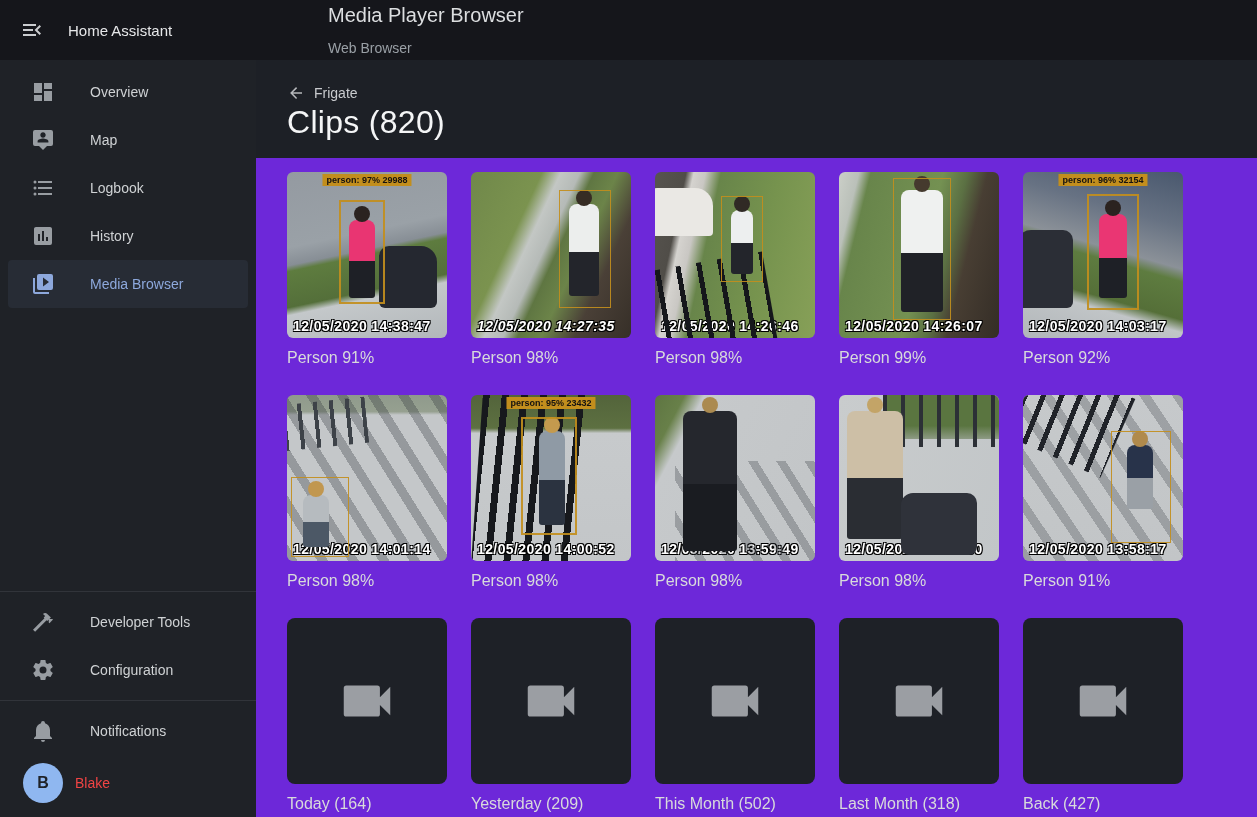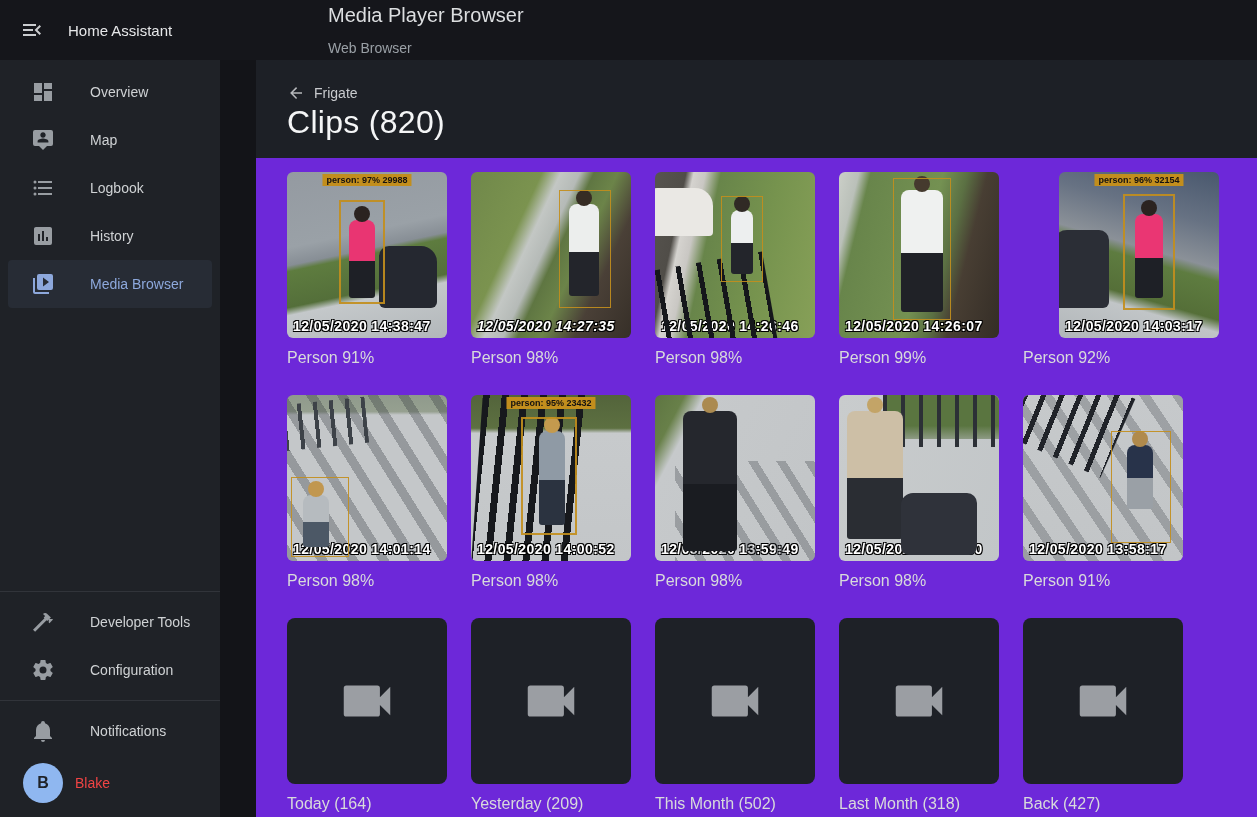--- a/index.html
+++ b/index.html
@@ -16,21 +16,21 @@
   .menu-btn svg { fill:#cbcdd0; }
   .ha-title { width:260px; margin-left:12px; font-size:15px; color:#e6e7e9; }
   .page-head { display:flex; flex-direction:column; }
   .page-head .pt { font-size:20px; color:#dcdee0; }
   .page-head .ps { font-size:14px; color:#9aa0a6; margin-top:13px; }
   .topbar .spacer { flex:1; }
   .choose-player { margin-right:20px; padding:10px 8px; font-size:14px; font-weight:600;
                    letter-spacing:1.2px; color:#e0e3e6; cursor:pointer; }
 
   
-  .sidebar { position:absolute; top:60px; left:0; bottom:0; width:220px; background:#1f2227;
+  .sidebar { position:absolute; top:60px; left:0; bottom:0; width:256px; background:#1f2227;
              display:flex; flex-direction:column; padding-top:8px; }
   .nav-item { height:48px; margin:0 8px; border-radius:4px; display:flex; align-items:center;
               color:#cfd2d4; font-size:14px; cursor:pointer; flex:0 0 auto; }
   .nav-item .nicon { width:24px; height:24px; margin-left:23px; display:flex;
                      align-items:center; justify-content:center; }
   .nav-item .nicon svg { fill:#989da2; }
   .nav-item .nlabel { margin-left:35px; }
   .nav-item.active { background:#272c35; color:#8da8dc; }
   .nav-item.active .nicon svg { fill:#8da8dc; }
   .sb-spacer { flex:1; }
@@ -86,21 +86,21 @@
   .s3{background:linear-gradient(102deg,#57544f 0%,#504d48 16%,#d5d3cf 20%,#c9c7c3 26%,#68854a 34%,#76934e 64%,#87a058 100%);}
   .s3::before{content:"";position:absolute;left:-8px;top:16px;width:66px;height:48px;background:#eae8e4;border-radius:10px 18px 4px 8px;}
   .s3::after{content:"";position:absolute;left:-14px;bottom:-16px;width:130px;height:92px;background:repeating-linear-gradient(90deg,#15171b 0 5px,rgba(21,23,27,0) 5px 21px);transform:rotate(-10deg);}
   .s3 .person{left:76px;top:38px;width:22px;height:64px;--torso:#edefef;--legs:#23252b;--hair:#302a25;}
   .s3 .bbox{display:block;left:66px;top:24px;width:42px;height:86px;border-width:1px;}
 
   .s4{background:linear-gradient(104deg,#cbcfc8 0%,#bac0b9 10%,#68854b 16%,#749152 52%,#5b7043 64%,#483e33 74%,#342d26 100%);}
   .s4 .person{left:62px;top:18px;width:42px;height:122px;--torso:#eff1f0;--legs:#202227;--hair:#453a2e;}
   .s4 .bbox{display:block;left:54px;top:6px;width:58px;height:142px;border-width:1px;}
 
-  .s5{background:linear-gradient(196deg,#49586e 0%,#677283 26%,#8b9198 46%,#5e7c40 52%,#556f38 70%,#c1c5c7 76%,#b1b6b9 100%);margin-left:36px;}
+  .s5{background:linear-gradient(196deg,#49586e 0%,#677283 26%,#8b9198 46%,#5e7c40 52%,#556f38 70%,#c1c5c7 76%,#b1b6b9 100%);}
   .s5 .person{left:76px;top:42px;width:28px;height:84px;--torso:#ea3673;--legs:#1e2026;--hair:#2b2320;}
   .s5 .prop{display:block;left:-6px;top:58px;width:56px;height:78px;background:#2b2e36;border-radius:14px 10px 6px 6px;}
   .s5 .bbox{display:block;left:64px;top:22px;width:52px;height:116px;}
 
   .s6{background:linear-gradient(180deg,#8f9a8c 0%,#96a090 10%,#c4c7c9 12%,#c4c7c9 100%);}
   .s6::before{content:"";position:absolute;inset:0;background:repeating-linear-gradient(58deg,rgba(42,47,54,.30) 0 9px,rgba(42,47,54,0) 9px 26px);}
   .s6::after{content:"";position:absolute;left:-4px;top:6px;width:84px;height:46px;background:repeating-linear-gradient(90deg,#3d4248 0 4px,rgba(61,66,72,0) 4px 16px);transform:rotate(-6deg);}
   .s6 .person{left:16px;top:100px;width:26px;height:52px;--torso:#b6bbbf;--legs:#4c5866;--hair:#c1974f;}
   .s6 .bbox{display:block;left:4px;top:82px;width:58px;height:80px;border-width:1px;}
 

